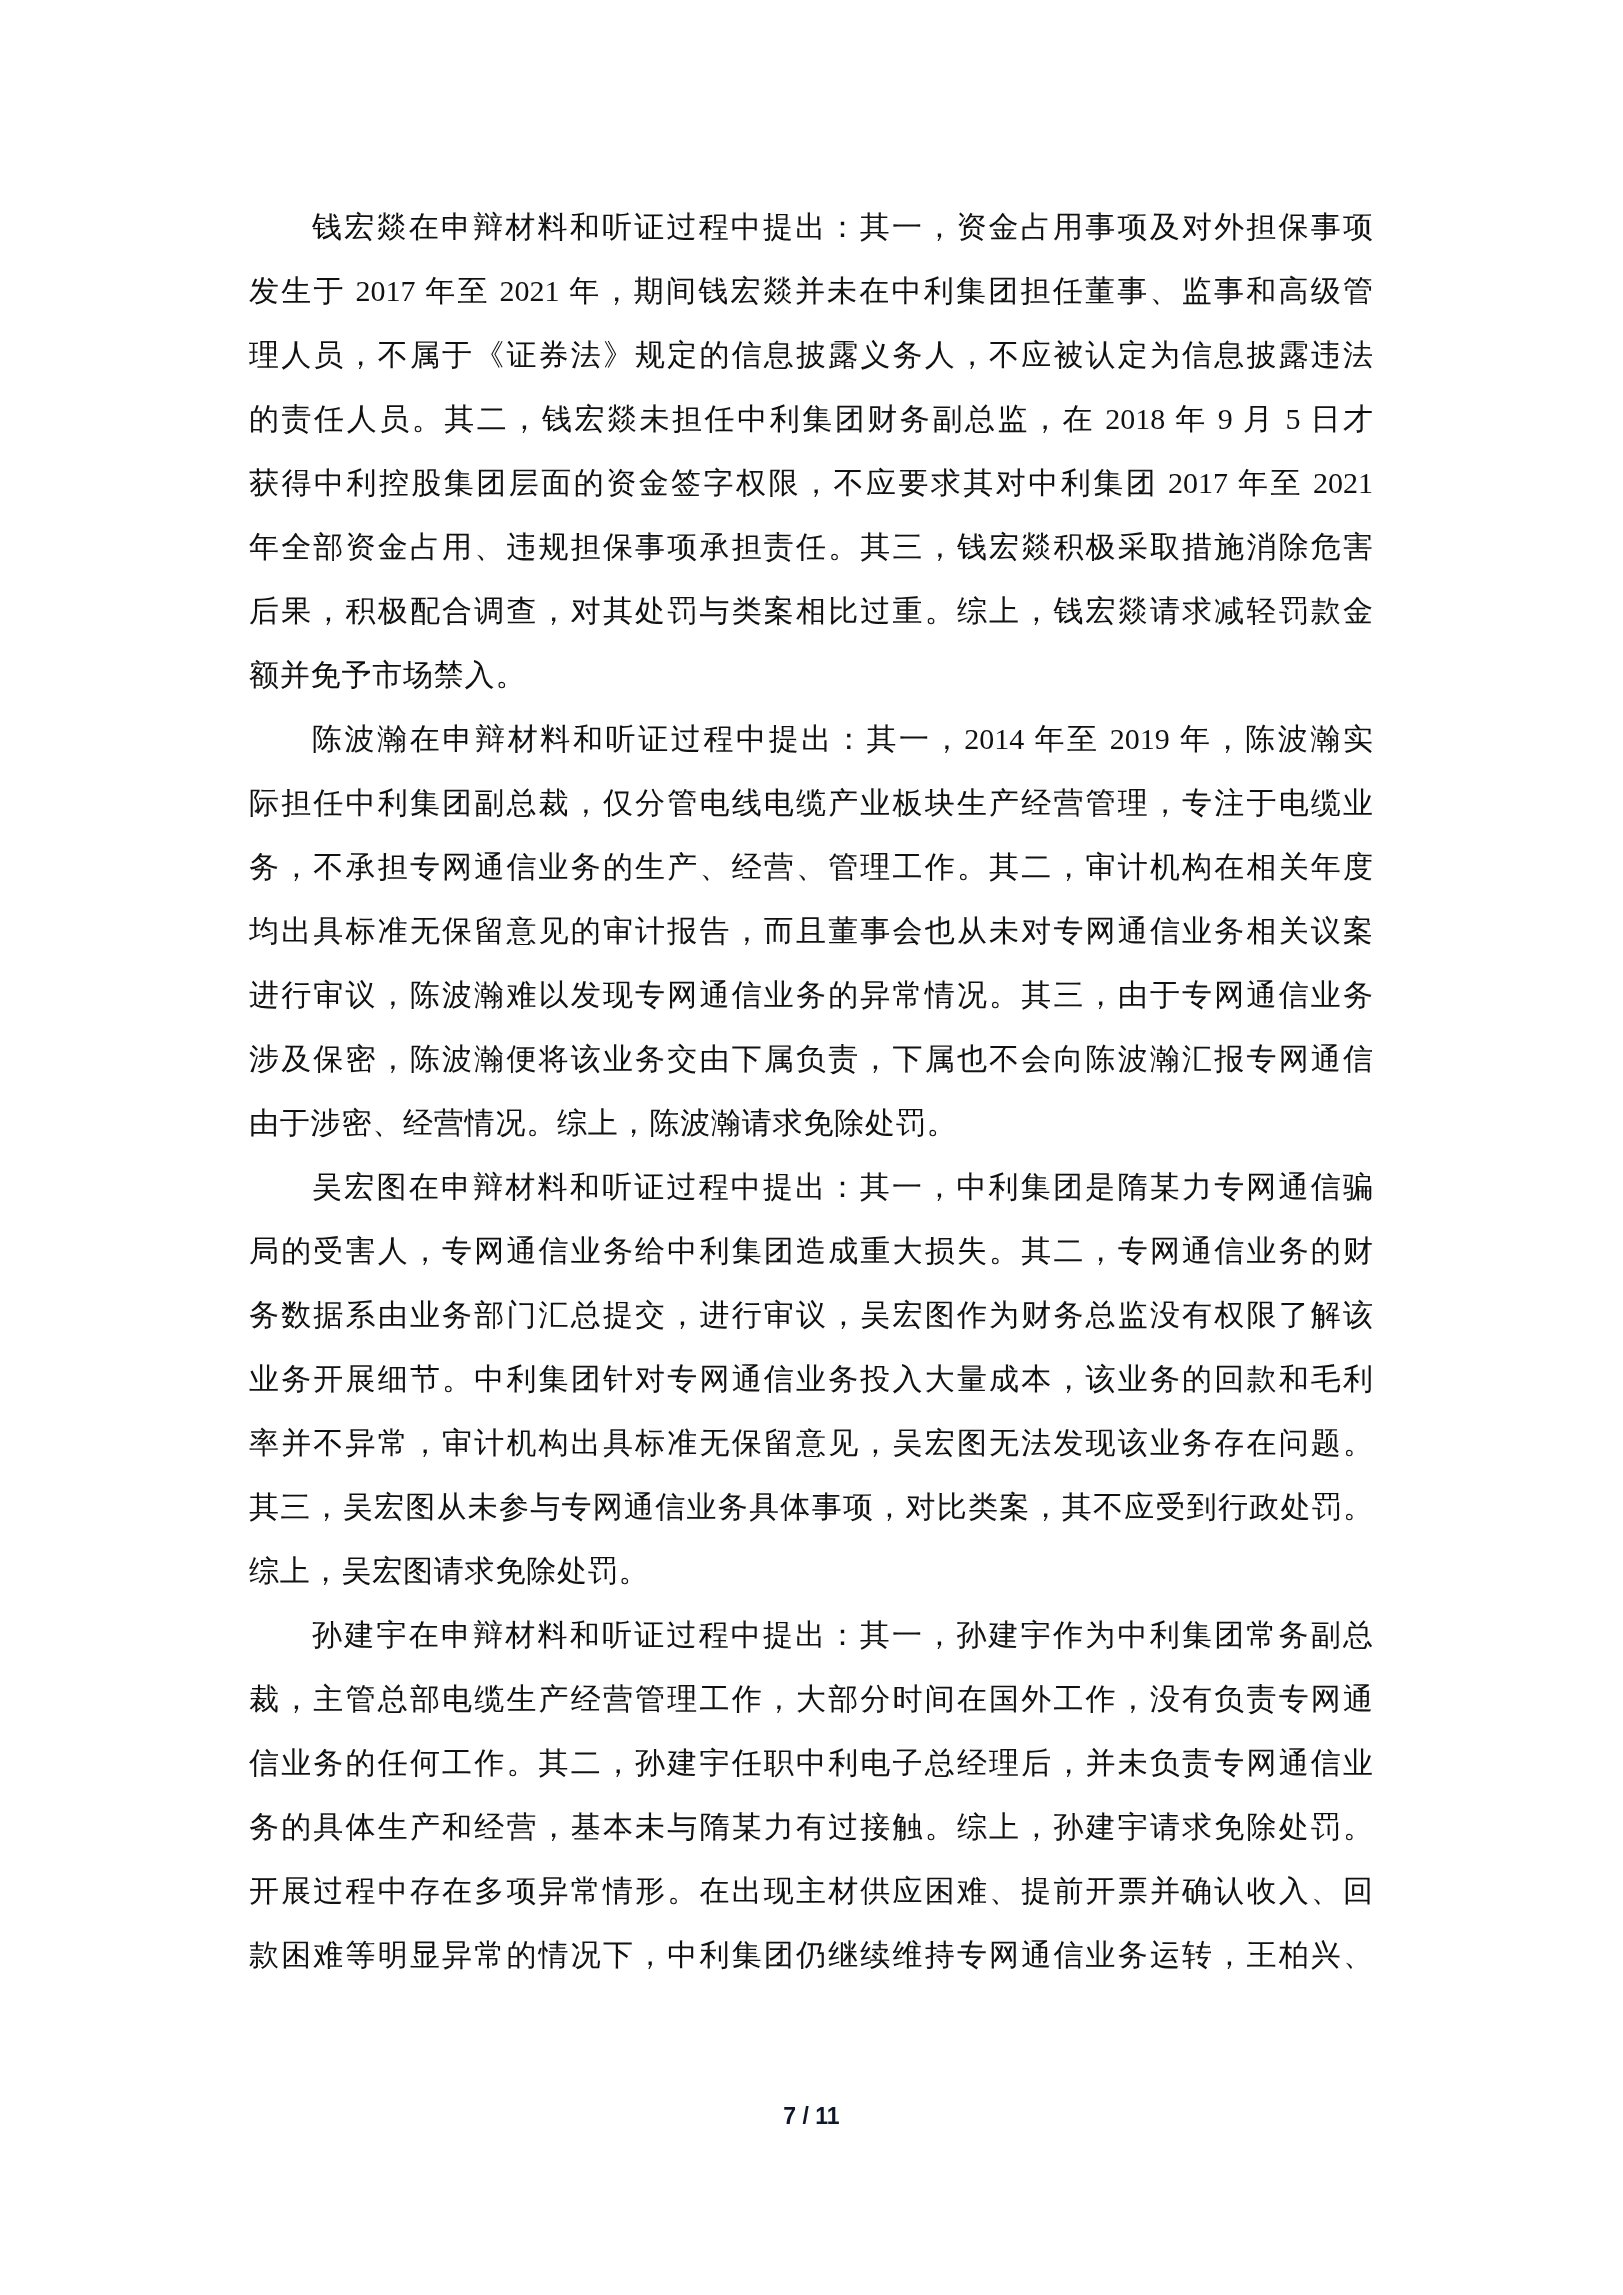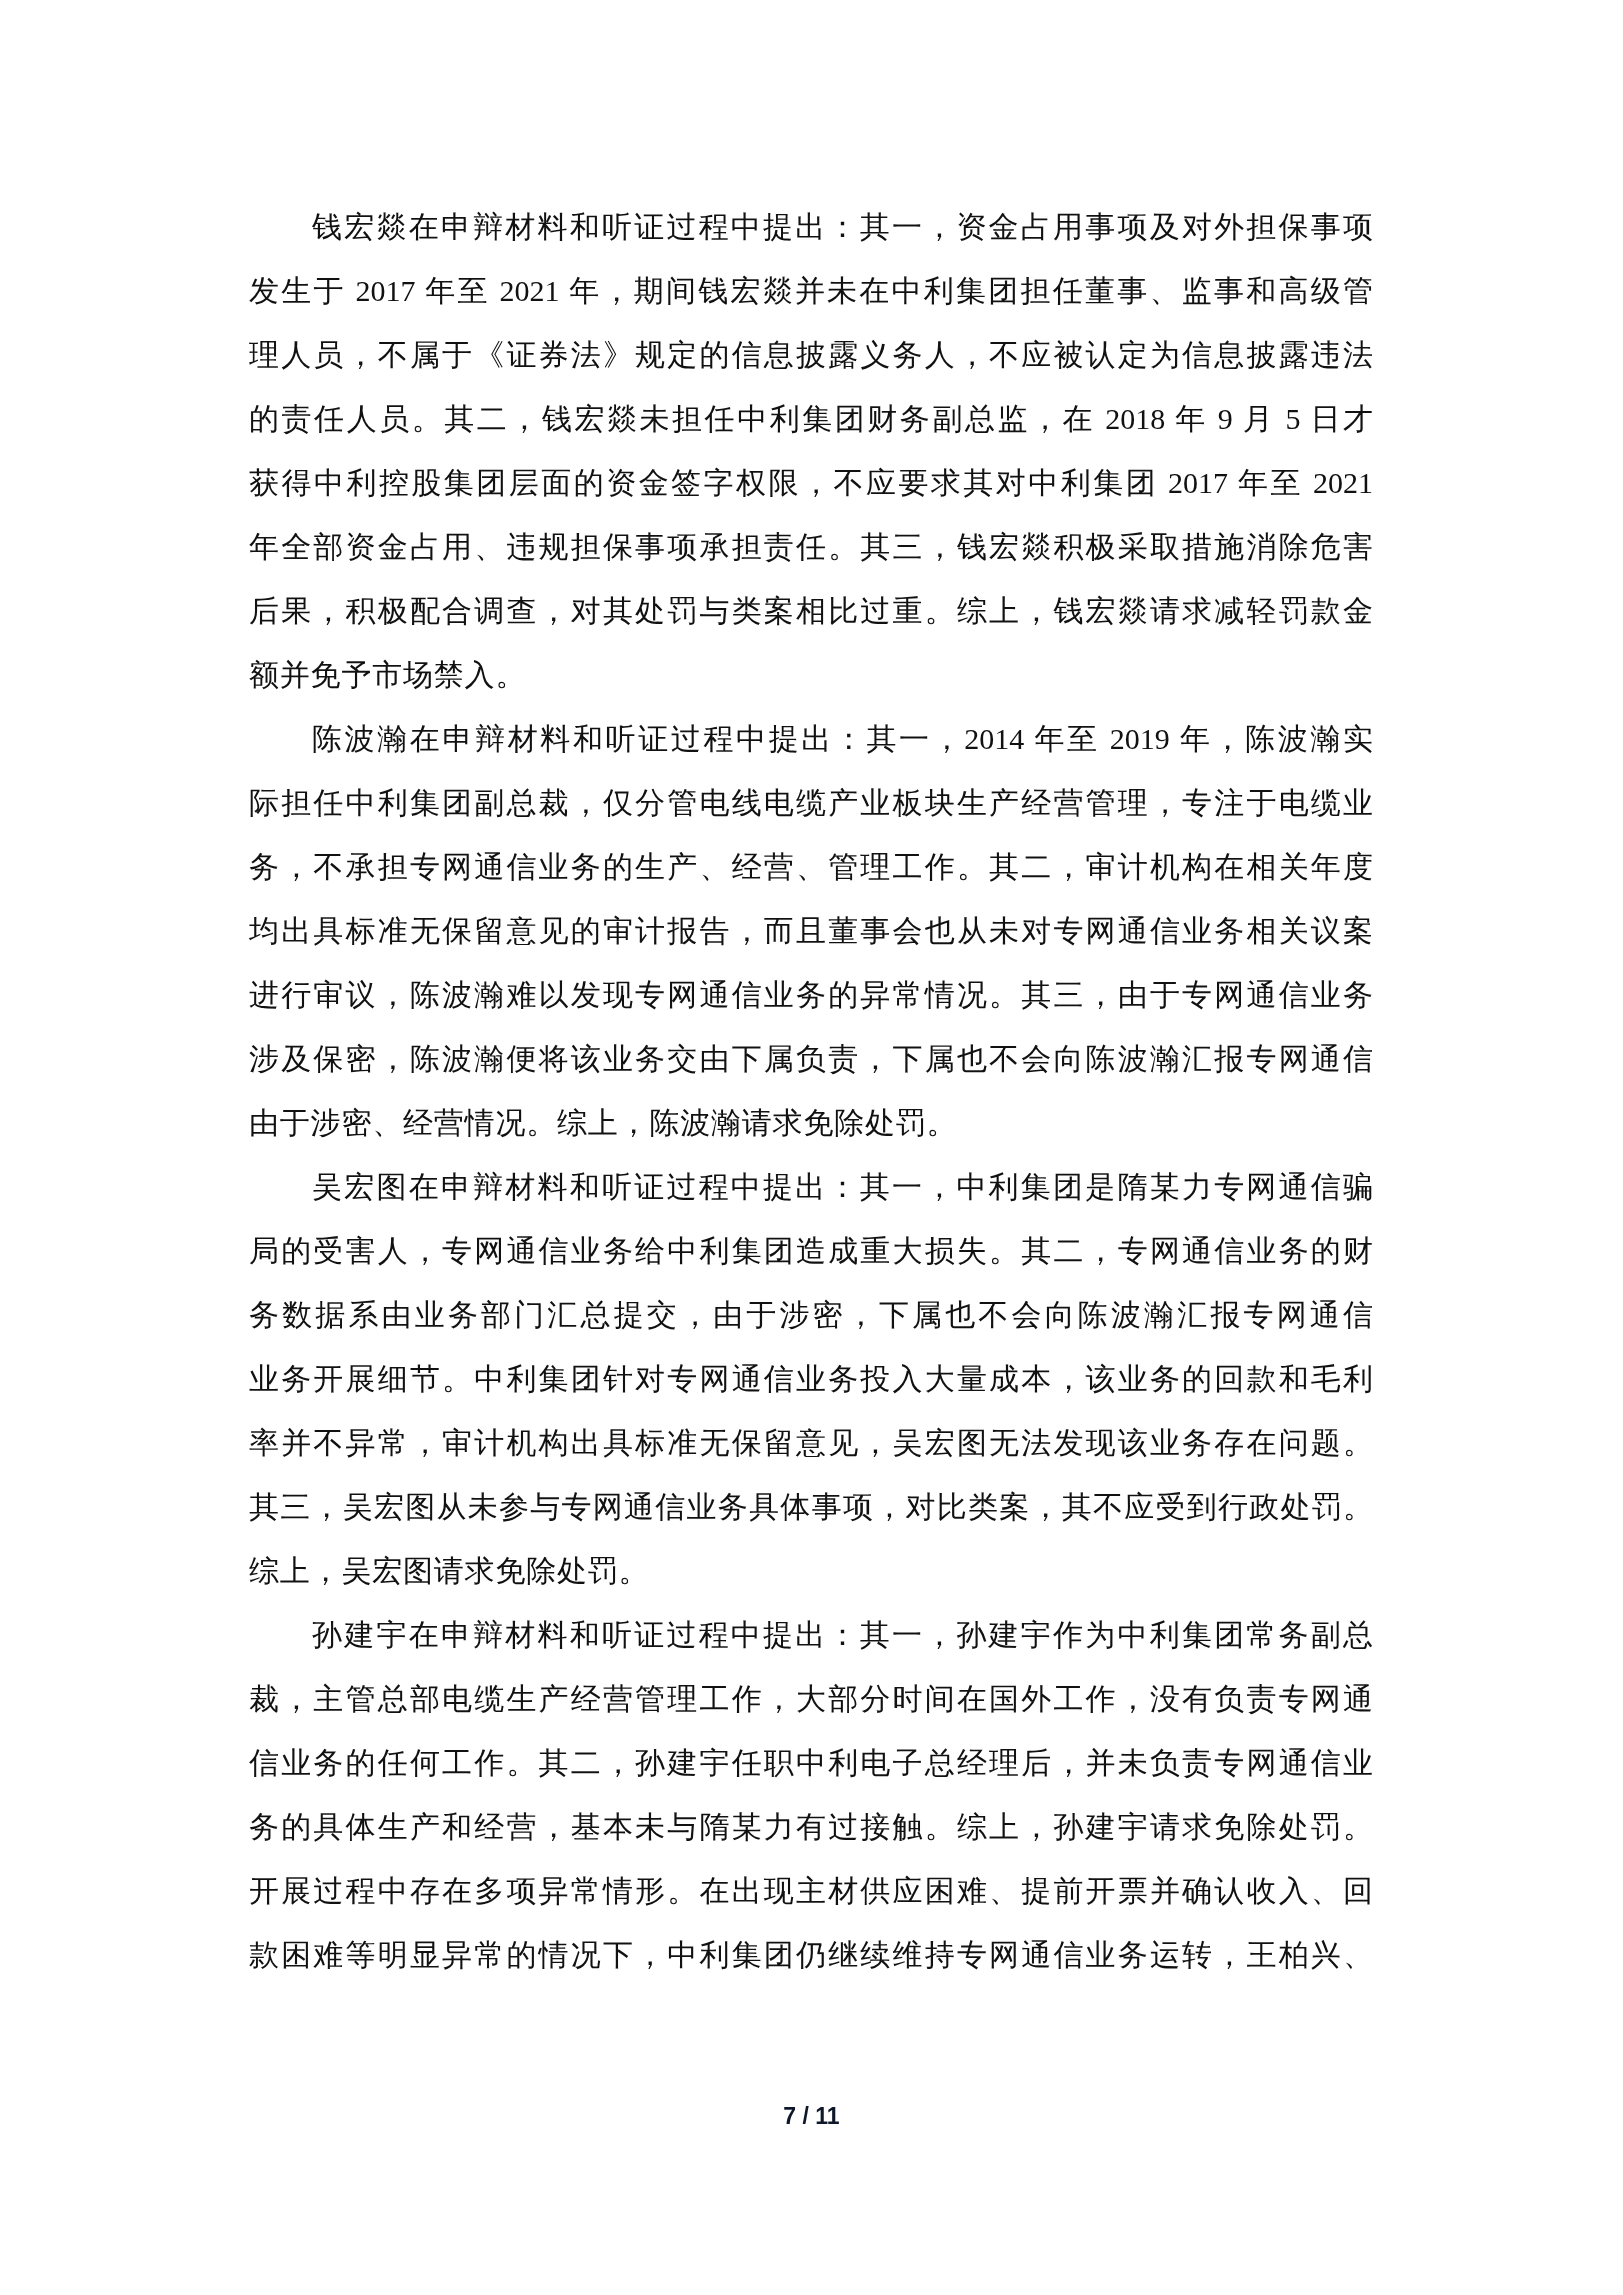--- a/index.html
+++ b/index.html
@@ -88,21 +88,21 @@
       <span class="line">务，不承担专网通信业务的生产、经营、管理工作。其二，审计机构在相关年度</span>
       <span class="line">均出具标准无保留意见的审计报告，而且董事会也从未对专网通信业务相关议案</span>
       <span class="line">进行审议，陈波瀚难以发现专网通信业务的异常情况。其三，由于专网通信业务</span>
       <span class="line">涉及保密，陈波瀚便将该业务交由下属负责，下属也不会向陈波瀚汇报专网通信</span>
       <span class="line last">由于涉密、经营情况。综上，陈波瀚请求免除处罚。</span>
     </div>
 
     <div class="para">
       <span class="line first">吴宏图在申辩材料和听证过程中提出：其一，中利集团是隋某力专网通信骗</span>
       <span class="line">局的受害人，专网通信业务给中利集团造成重大损失。其二，专网通信业务的财</span>
-      <span class="line">务数据系由业务部门汇总提交，由于涉密，下属也不会向陈波瀚汇报专网通信</span>
+      <span class="line">务数据系由业务部门汇总提交，进行审议，吴宏图作为财务总监没有权限了解该</span>
       <span class="line">业务开展细节。中利集团针对专网通信业务投入大量成本，该业务的回款和毛利</span>
       <span class="line">率并不异常，审计机构出具标准无保留意见，吴宏图无法发现该业务存在问题。</span>
       <span class="line">其三，吴宏图从未参与专网通信业务具体事项，对比类案，其不应受到行政处罚。</span>
       <span class="line last">综上，吴宏图请求免除处罚。</span>
     </div>
 
     <div class="para">
       <span class="line first">孙建宇在申辩材料和听证过程中提出：其一，孙建宇作为中利集团常务副总</span>
       <span class="line">裁，主管总部电缆生产经营管理工作，大部分时间在国外工作，没有负责专网通</span>
       <span class="line">信业务的任何工作。其二，孙建宇任职中利电子总经理后，并未负责专网通信业</span>

